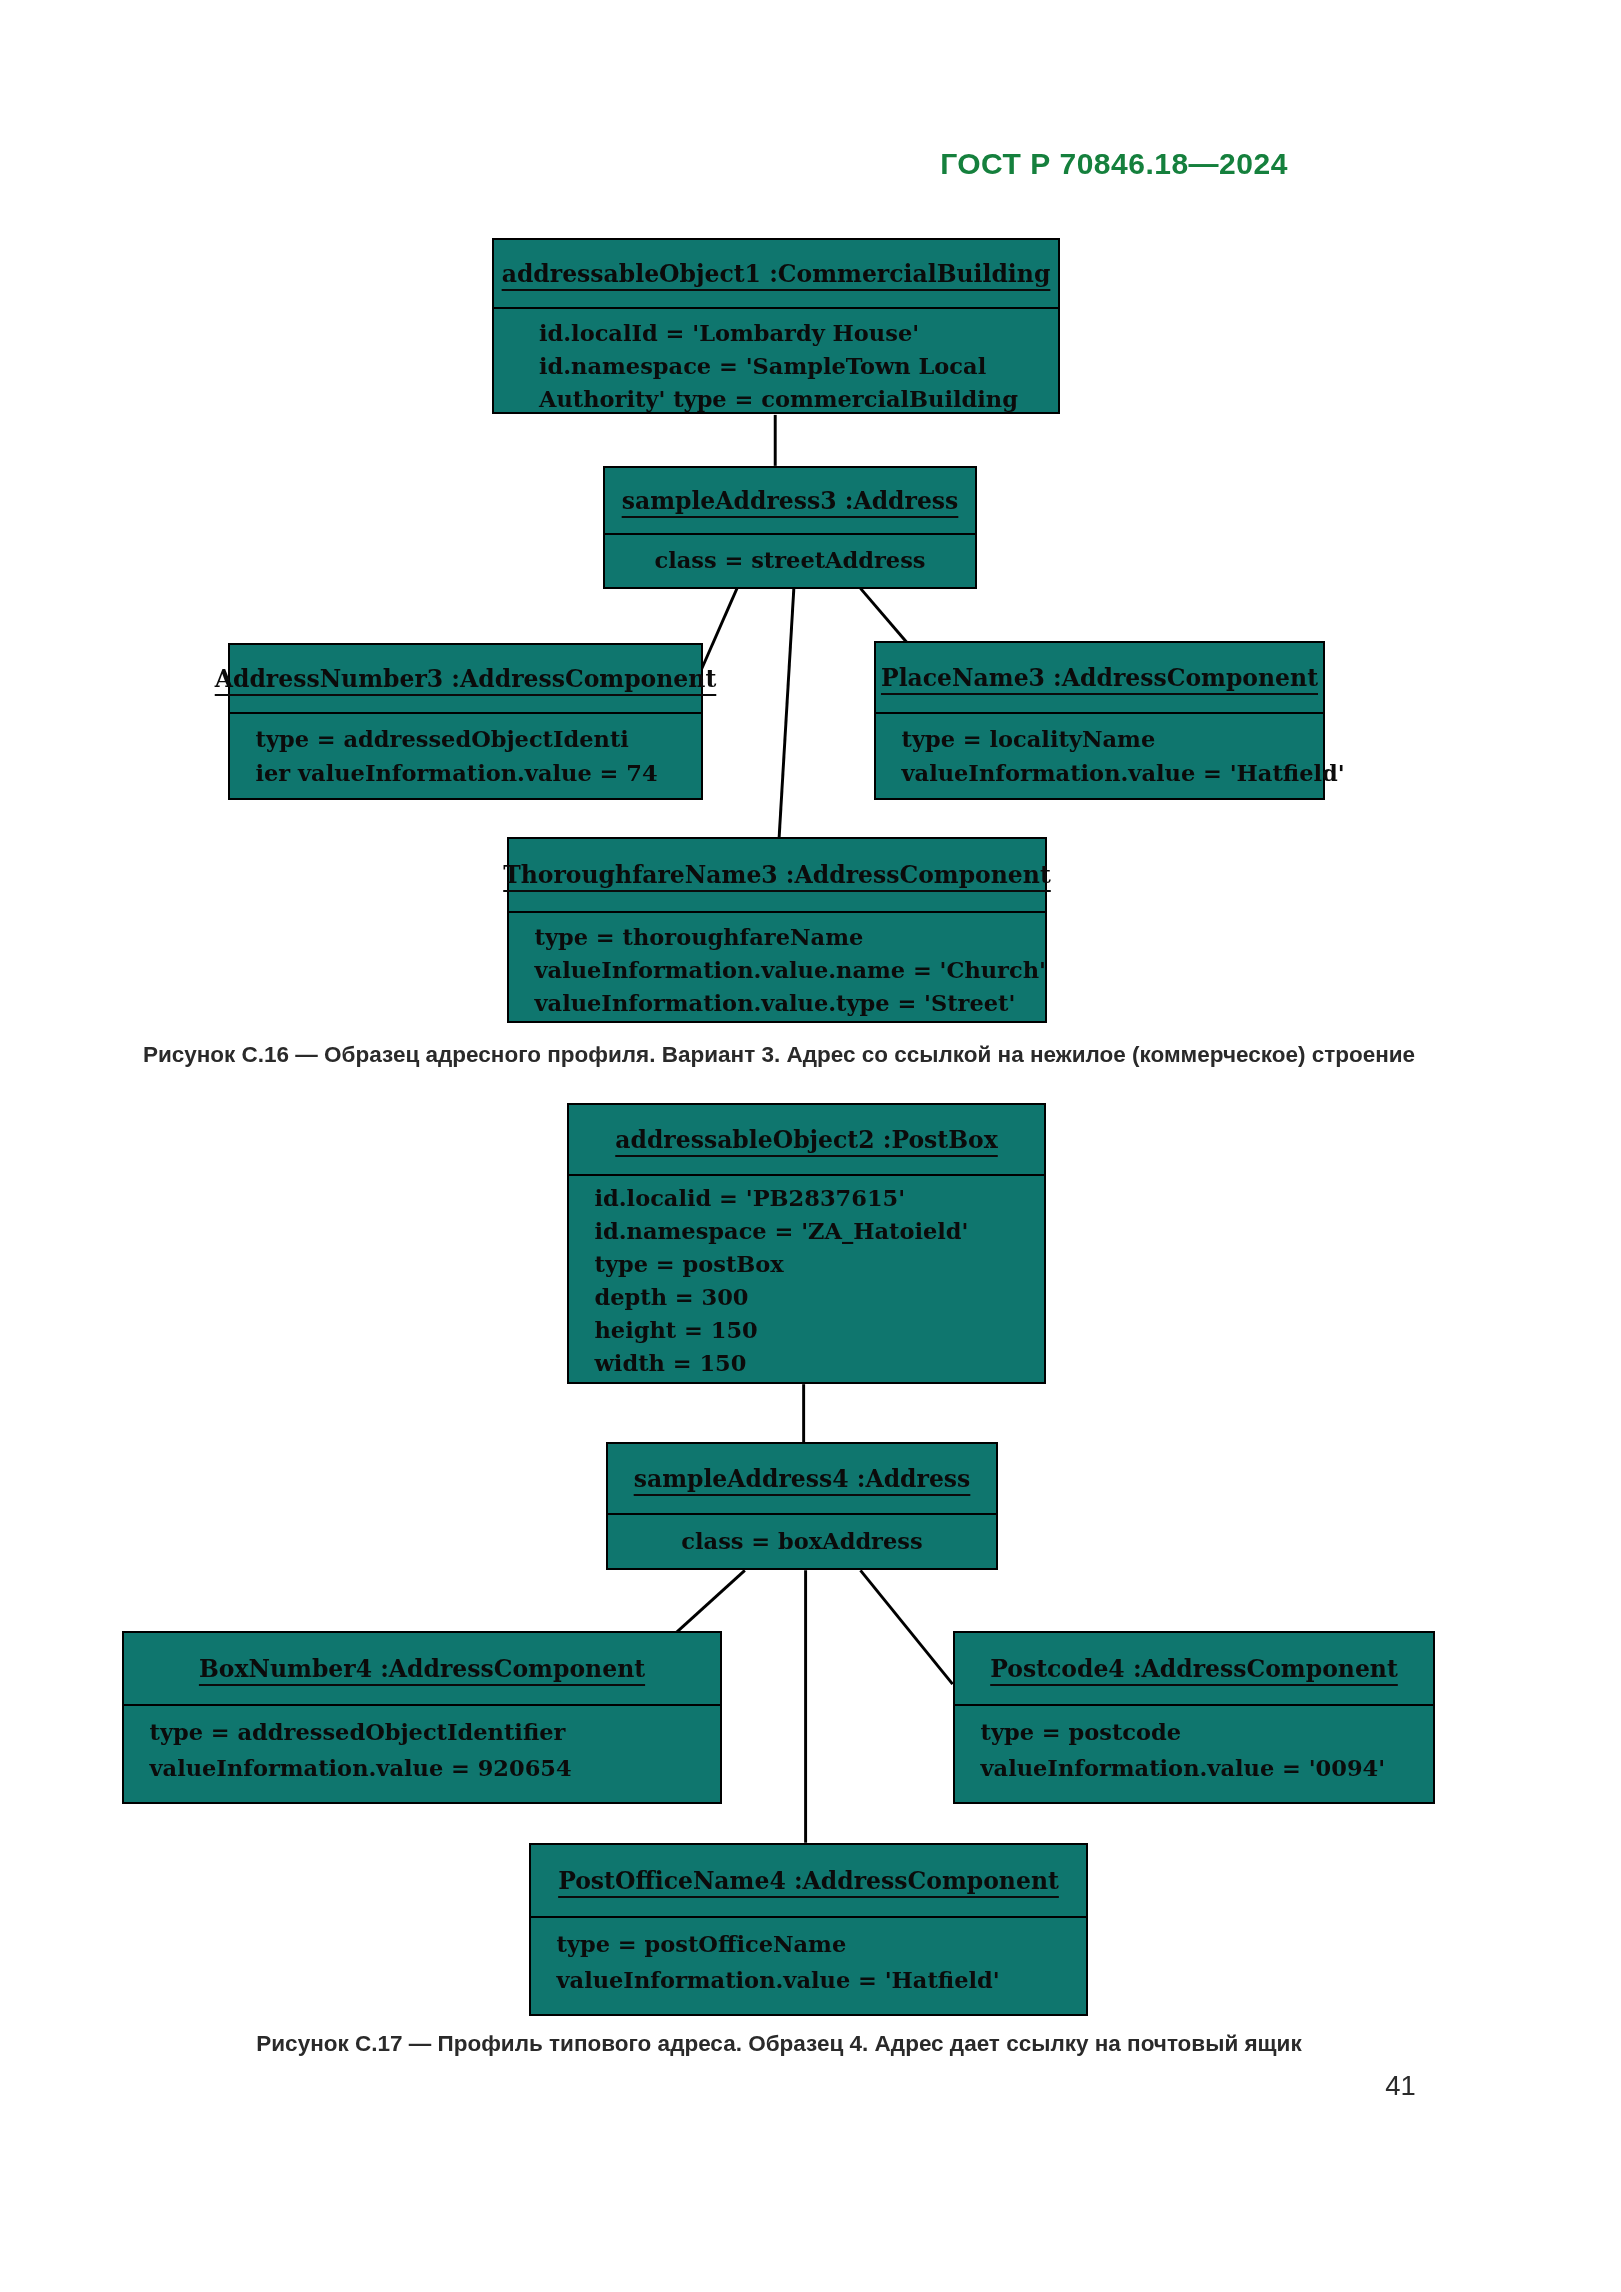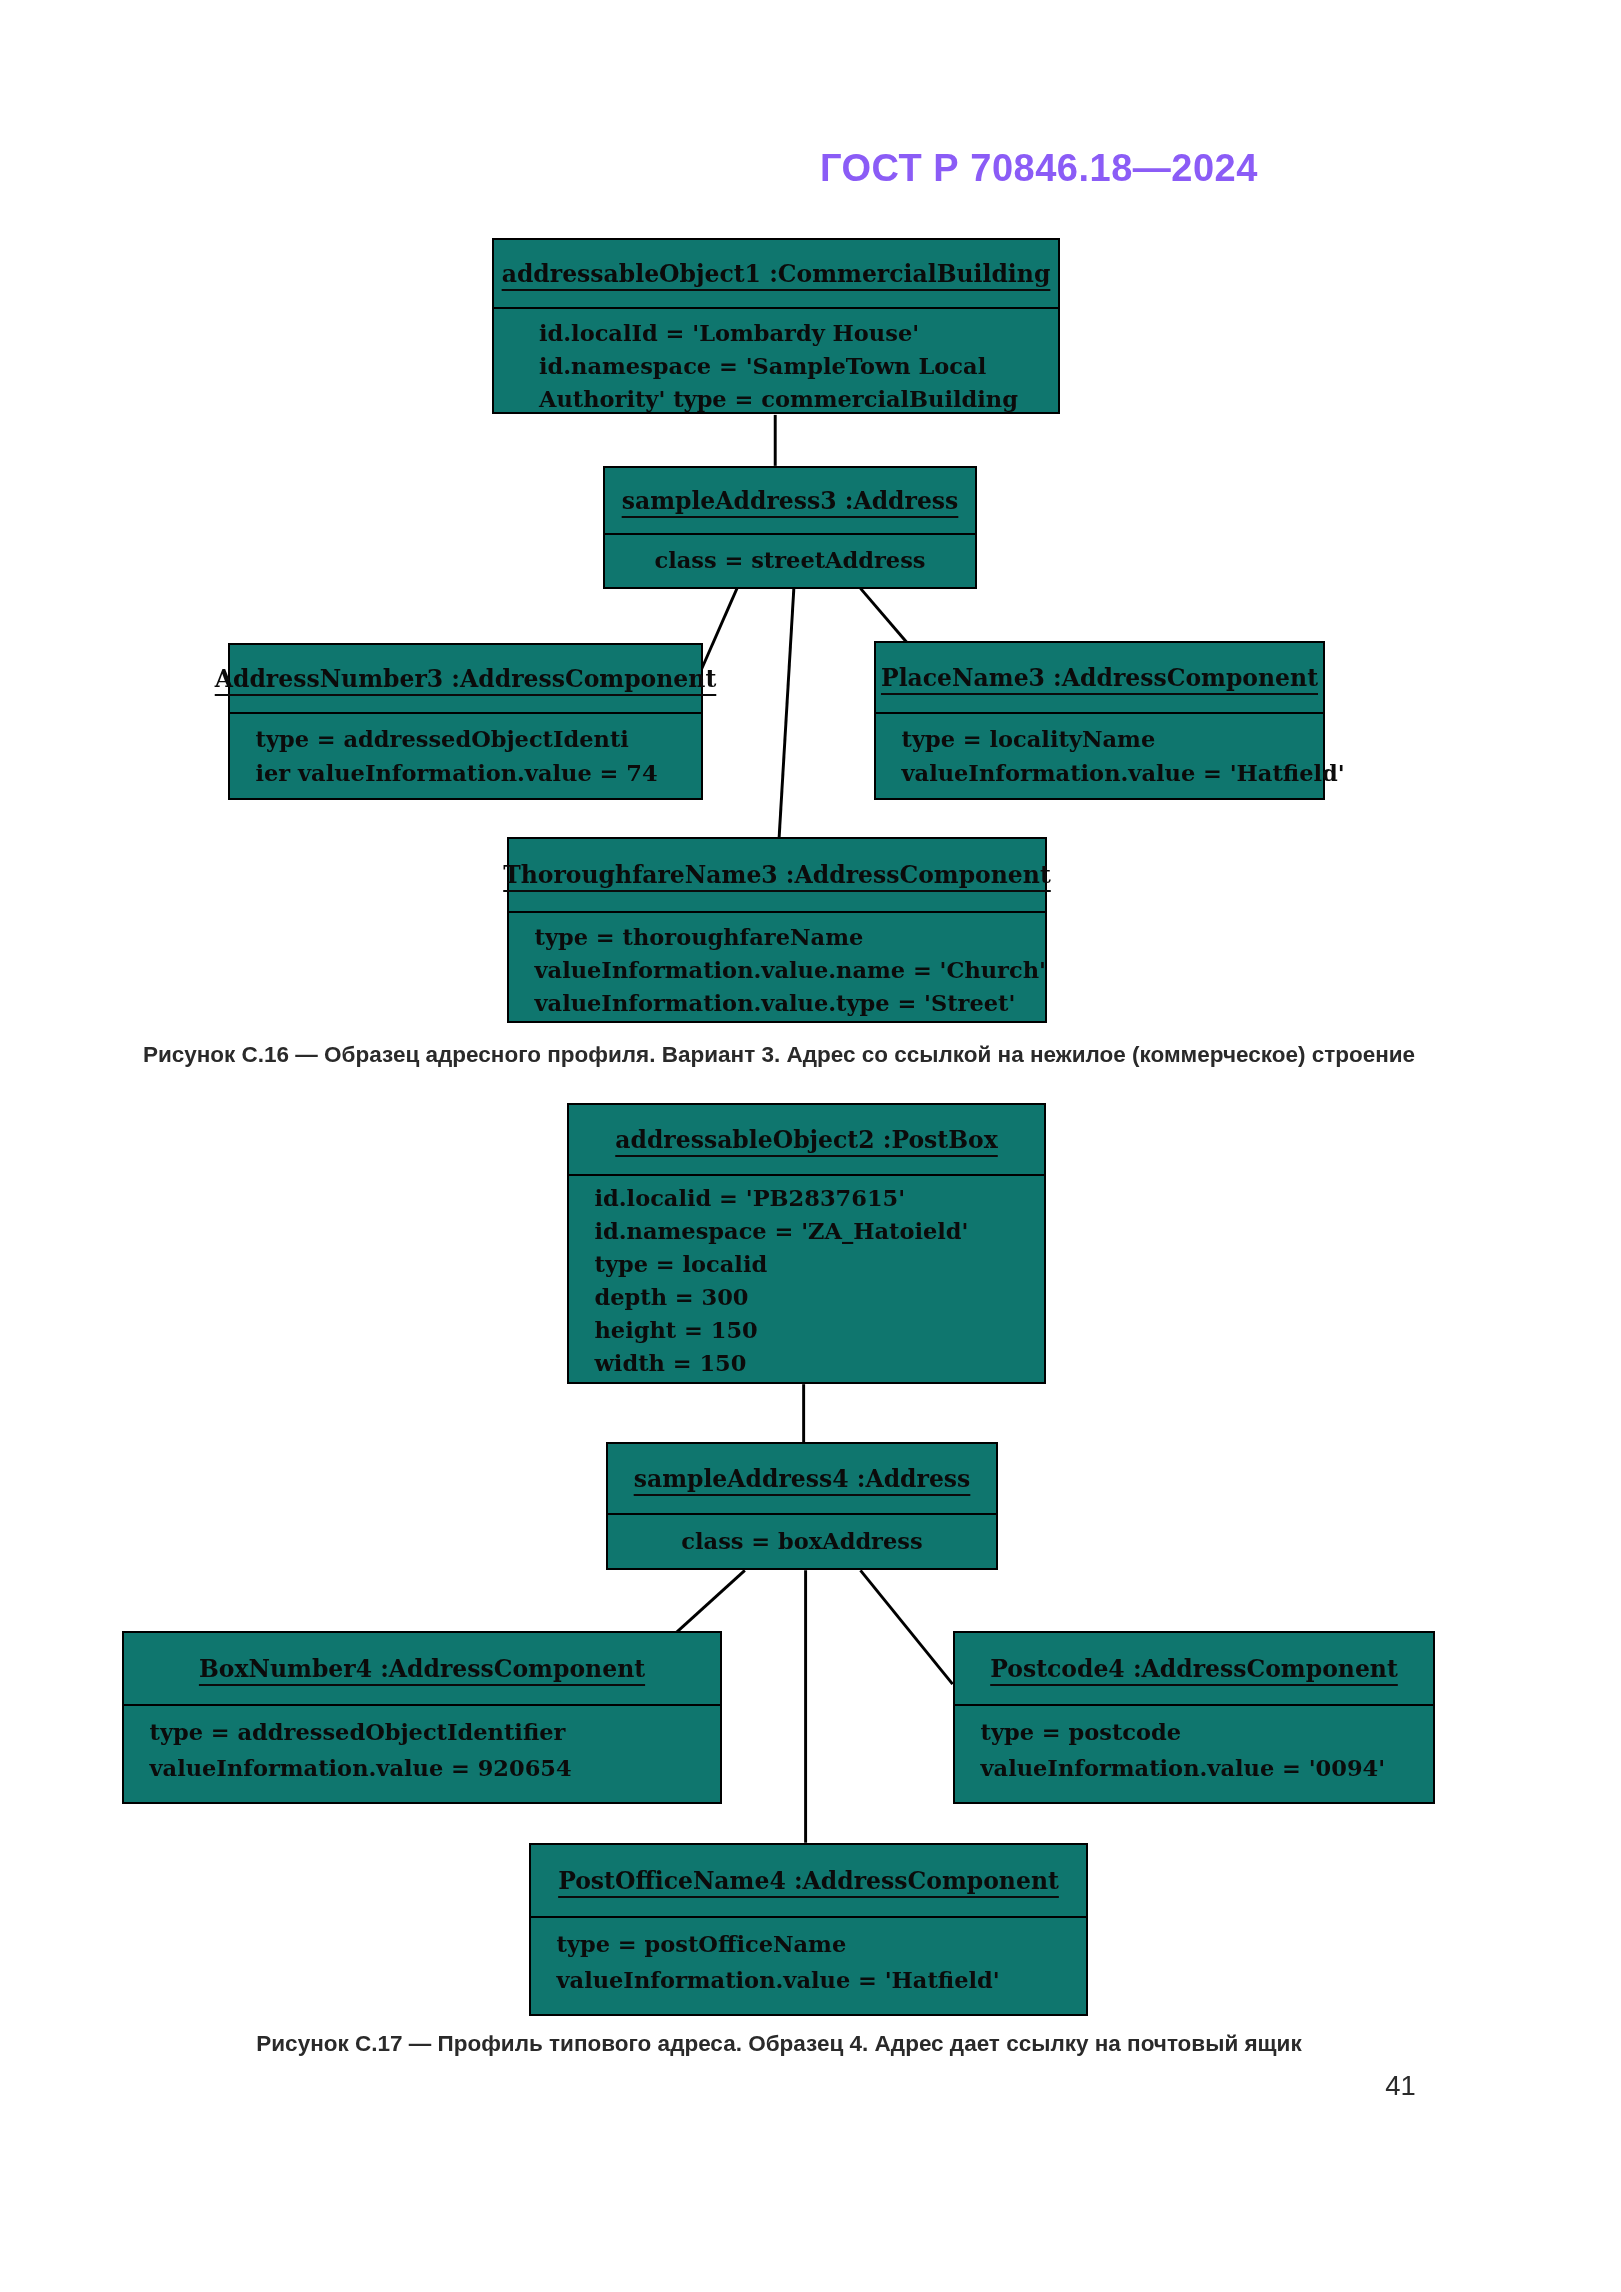--- a/index.html
+++ b/index.html
@@ -12,25 +12,25 @@
     font-family: "DejaVu Serif", serif;
   }
   #connectors {
     position: absolute;
     left: 0; top: 0;
     width: 1621px; height: 2293px;
   }
   .running-header {
     position: absolute;
     left: 820px; top: 147px; width: 588px;
-    text-align: left;
+    text-align: center;
     font-family: "Liberation Sans", sans-serif;
     font-weight: bold;
-    font-size: 38px;
-    color: #8b5cf6;
+    font-size: 30px;
+    color: #15803d;
     letter-spacing: 0.5px;
   }
   .uml-box {
     position: absolute;
     border: 2.9px solid #000;
     background: #0f766e;
     box-sizing: border-box;
     color: #0b0b0b;
     font-weight: bold;
   }
@@ -151,21 +151,21 @@
 
   <div class="fig-caption" style="left:98px; top:1042px; width:1362px;">Рисунок С.16 — Образец адресного профиля. Вариант 3. Адрес со ссылкой на нежилое (коммерческое) строение</div>
 
   <div class="uml-box" style="left:567px; top:1103px; width:479px; height:281px;">
     <div class="uml-title" style="height:71px;">
       <span class="obj-name">addressableObject2 :PostBox</span>
     </div>
     <div class="uml-body" style="line-height:33px; padding-top:5.9px;">
       <div class="attr-line">id.localid = 'PB2837615'</div>
       <div class="attr-line">id.namespace = 'ZA_Hatoield'</div>
-      <div class="attr-line">type = localid</div>
+      <div class="attr-line">type = postBox</div>
       <div class="attr-line">depth = 300</div>
       <div class="attr-line">height = 150</div>
       <div class="attr-line">width = 150</div>
     </div>
   </div>
 
   <div class="uml-box" style="left:606px; top:1442px; width:392px; height:128px;">
     <div class="uml-title" style="height:71px;">
       <span class="obj-name">sampleAddress4 :Address</span>
     </div>

